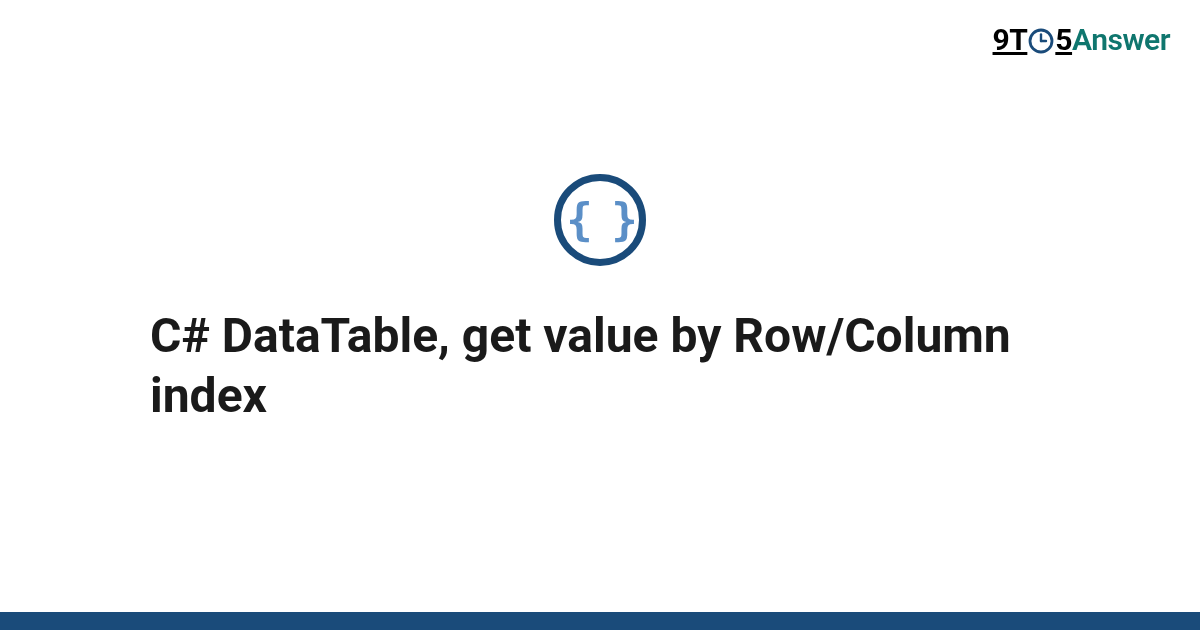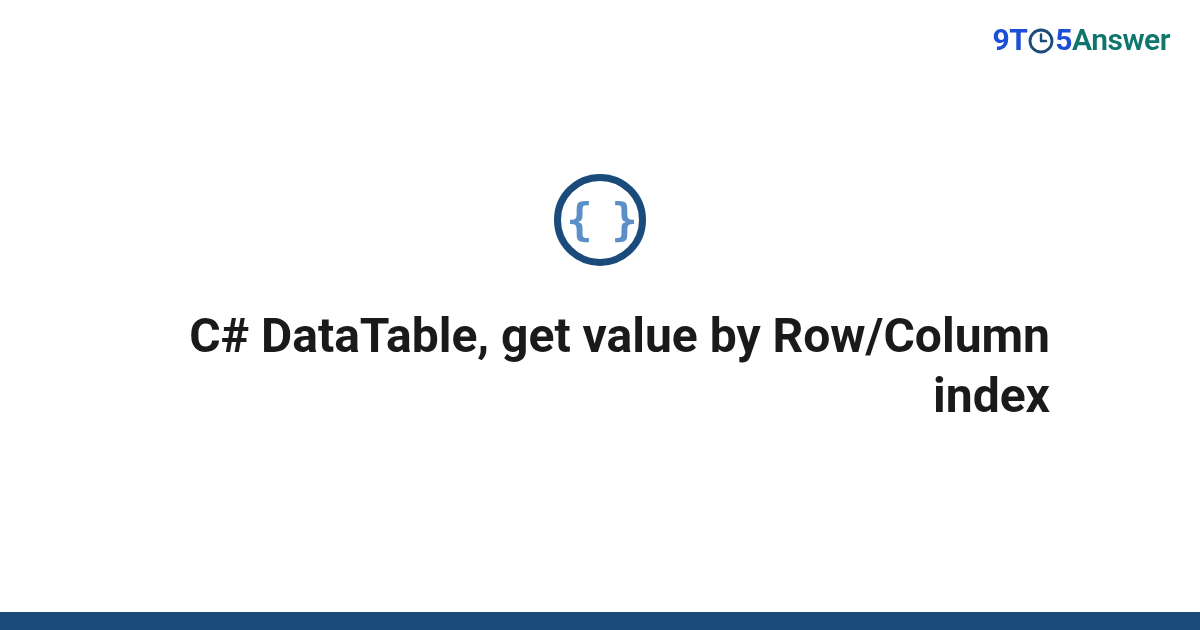--- a/index.html
+++ b/index.html
@@ -17,21 +17,22 @@
     }
     .brand {
       position: absolute;
       top: 22px;
       right: 30px;
       font-size: 30px;
       font-weight: 700;
       letter-spacing: -0.5px;
     }
     .brand .nine, .brand .five {
-      color: #1d4ed8;
+      color: #000000;
+      text-decoration: underline;
     }
     .brand .clock-wrap {
       display: inline-block;
       vertical-align: baseline;
       position: relative;
       top: 2px;
       margin: 0 1px;
     }
     .brand .answer {
       color: #0f766e;
@@ -71,21 +72,21 @@
       font-weight: 800;
       color: #5b8fc7;
       letter-spacing: -4px;
       line-height: 1;
       font-family: Consolas, Monaco, monospace;
     }
     .title {
       font-size: 48px;
       font-weight: 700;
       color: #1a1a1a;
-      text-align: right;
+      text-align: left;
       line-height: 1.25;
       max-width: 900px;
     }
     .bottom-bar {
       position: absolute;
       bottom: 0;
       left: 0;
       width: 100%;
       height: 18px;
       background: #1a4b7a;

